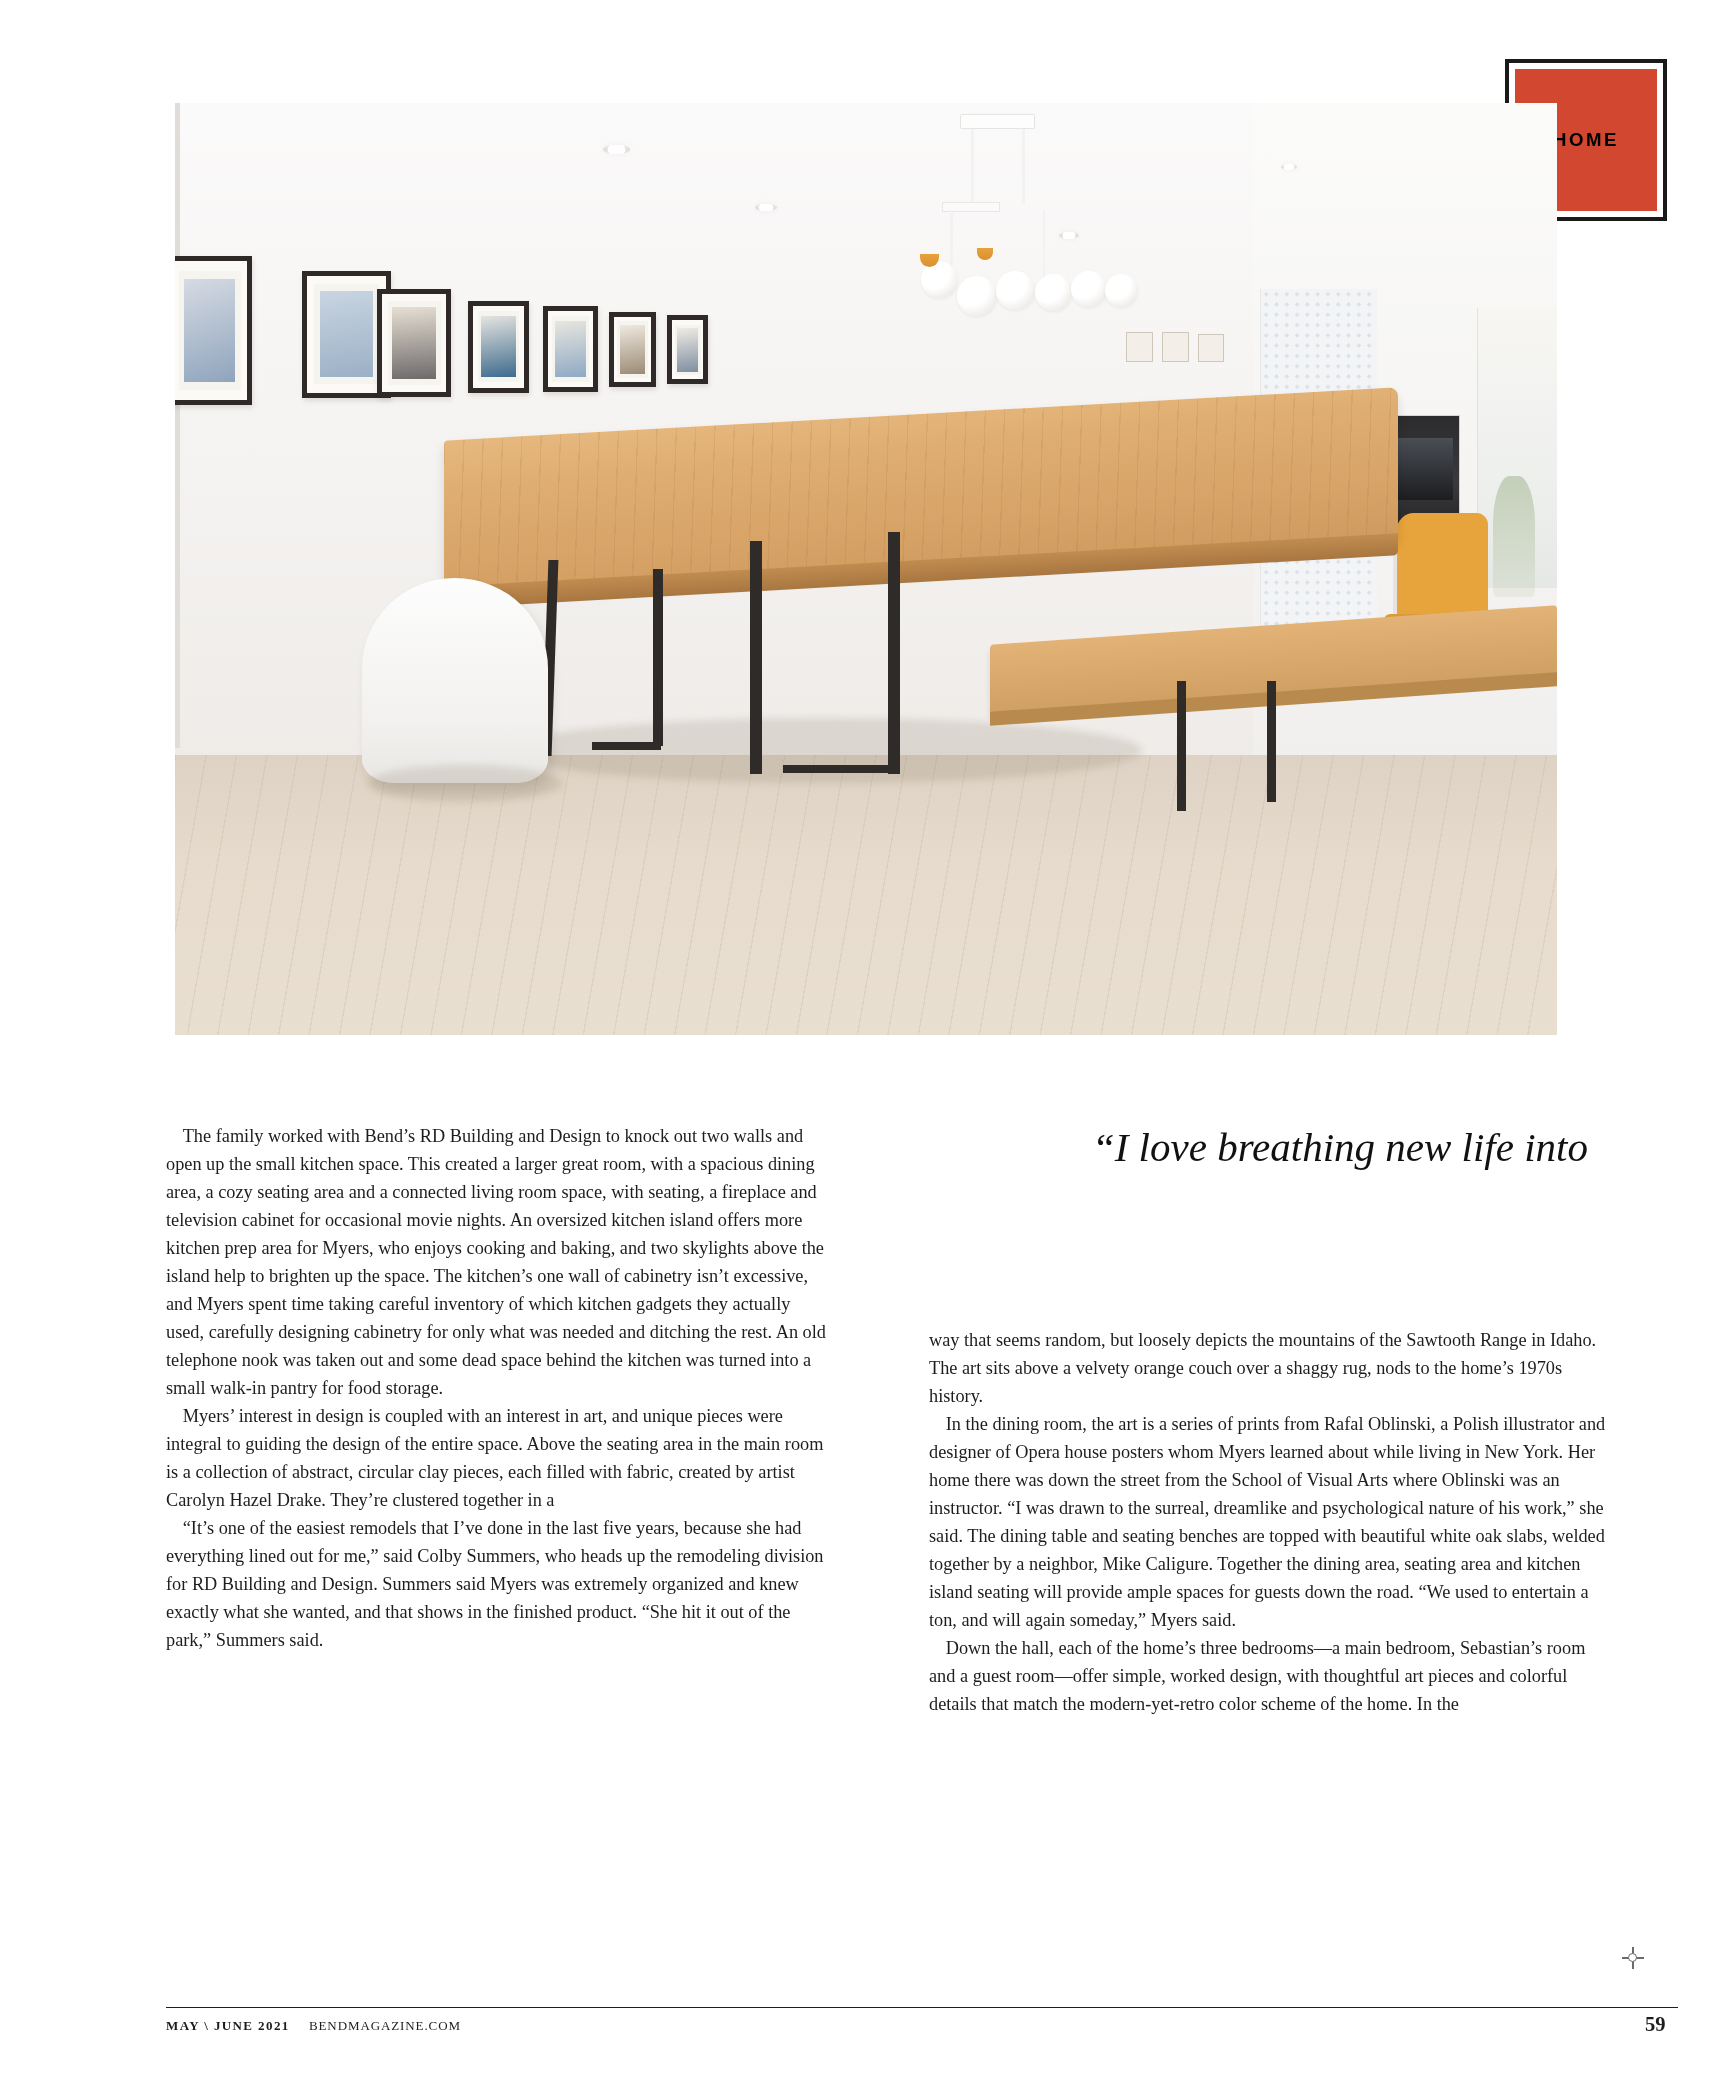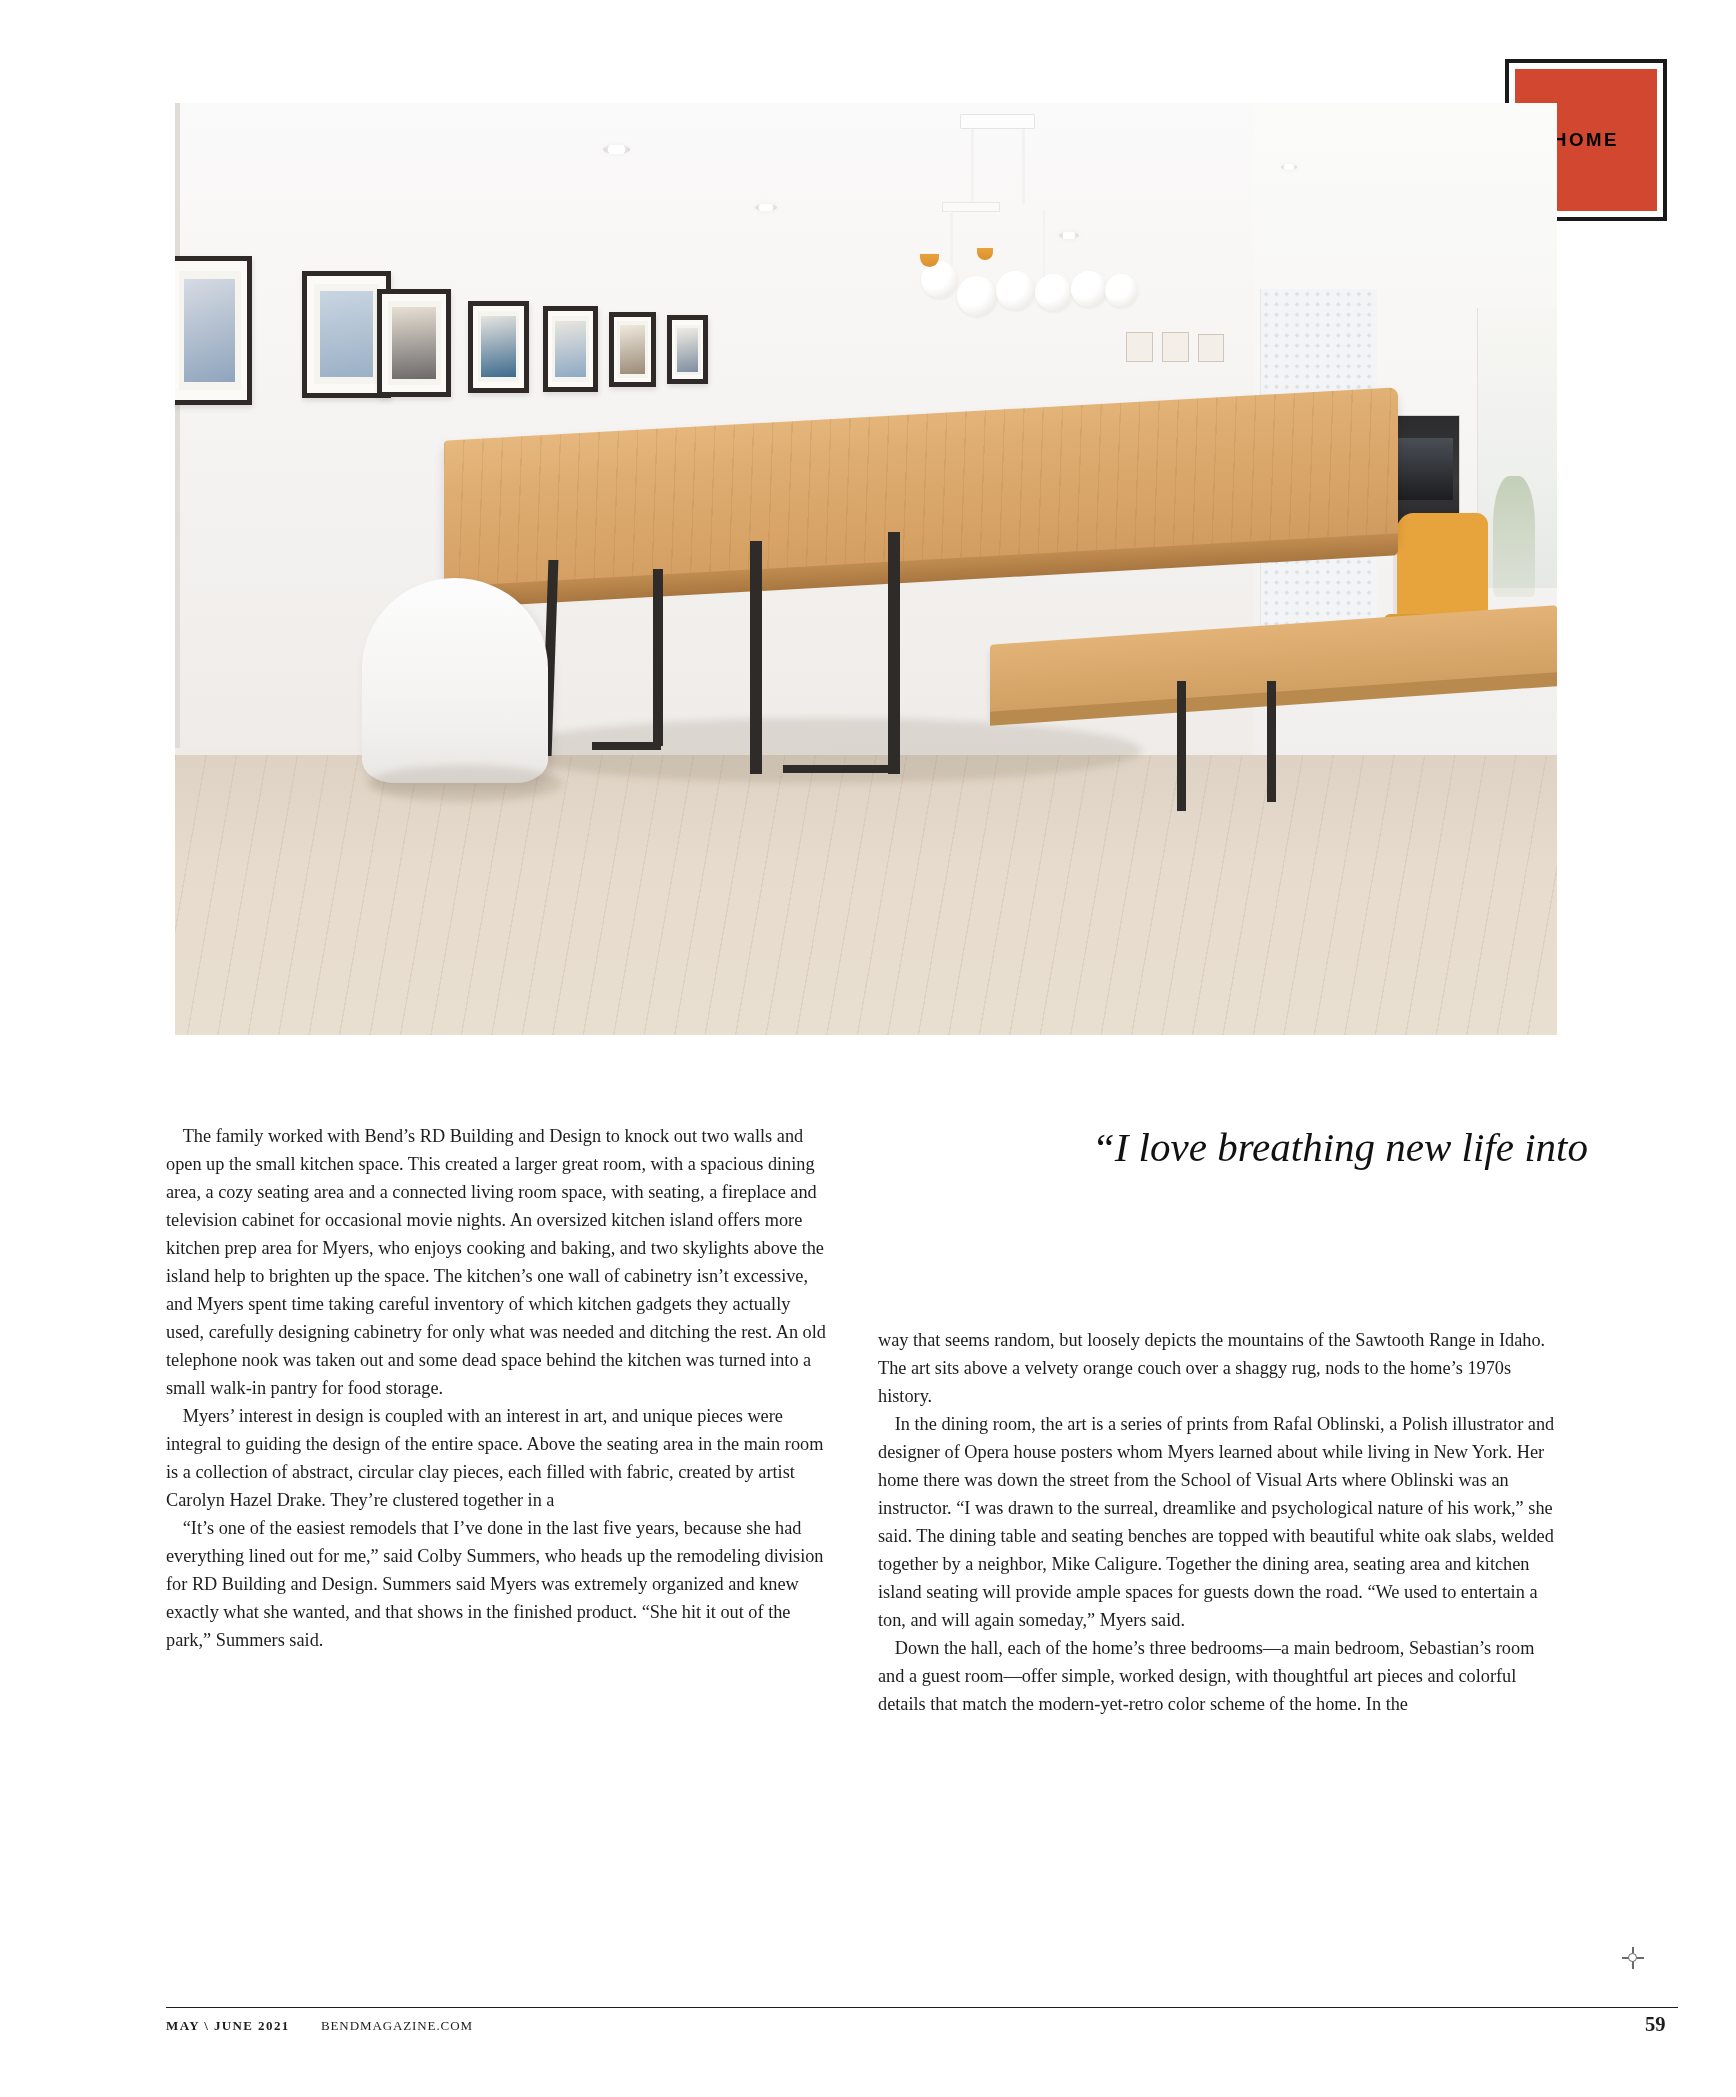--- a/index.html
+++ b/index.html
@@ -240,21 +240,21 @@
     position: absolute;
     font-family: "Liberation Serif", serif;
     font-size: 18.3px;
     line-height: 28px;
     color: #1d1d1d;
     text-align: left;
   }
   .col p { margin: 0; }
   .col p.indent { text-indent: 16.7px; }
   .col-left { left: 166px; top: 1122px; width: 662px; }
-  .col-right { left: 878px; top: 1326px; width: 685px; }
+  .col-right { left: 929px; top: 1326px; width: 685px; }
 
   
   .footer-rule {
     position: absolute;
     left: 166px;
     top: 2007px;
     width: 1512px;
     height: 1.3px;
     background: #1d1d1d;
   }
@@ -410,16 +410,16 @@
 
 <div class="reg-mark">
   <div class="h"></div>
     <div class="v"></div>
     <div class="c"></div>
 </div>
 
 <div class="footer-rule"></div>
 <div class="footer-left">
   <span class="bold">MAY \ JUNE 2021</span>
-  <span class="site" style="margin-left:27px;">BENDMAGAZINE.COM</span>
+  <span class="site" style="margin-left:15px;">BENDMAGAZINE.COM</span>
 </div>
 <div class="page-number">59</div>
 
 
 </body></html>

